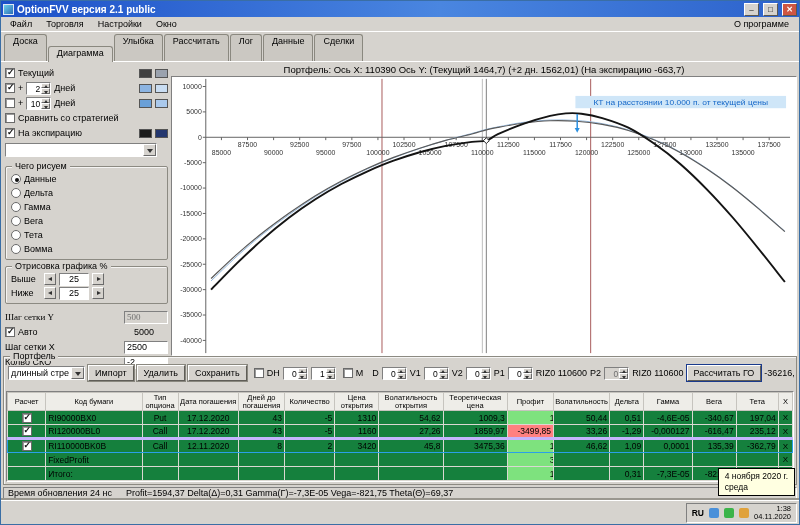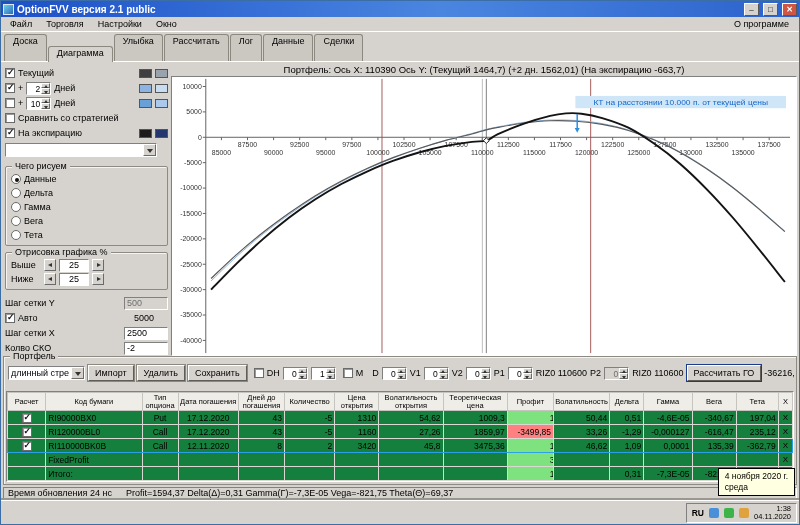--- a/index.html
+++ b/index.html
@@ -73,21 +73,21 @@
   th{font-weight:normal;font-size:7.5px;line-height:8px;background:#eeede8;border:1px solid #c6c4be;height:18px;padding:0 1px;overflow:hidden;}
   td{border:1px solid #dad8d2;height:14px;padding:0 2px;white-space:nowrap;overflow:hidden;}
   td.num{text-align:right;}
   td.ctr{text-align:center;}
   td.codecell{text-align:left;}
   td.chk{text-align:center;}
   td.chk .cb{display:inline-block;vertical-align:middle;}
   td.pos{background:#7ee27e;text-align:right;padding-left:42px;}
   td.neg{background:#ff8080;text-align:right;}
   td.xcell{text-align:center;font-size:8px;padding:0;}
-  tr.selected td{border-top:1px solid #c4b5fd;border-bottom:1px solid #2aa0e8;}
+  tr.selected td{border-top:3px solid #c4b5fd;border-bottom:1px solid #2aa0e8;}
   tr.selected td:first-child{border-left:1px solid #2aa0e8;}
   tr.selected td:last-child{border-right:1px solid #2aa0e8;}
   
   .statusbar{flex:0 0 14px;display:flex;gap:2px;padding:1px 2px;}
   .status-cell{border:1px solid;border-color:#808080 #fff #fff #808080;padding:0 4px;display:flex;align-items:center;gap:14px;flex:1;white-space:nowrap;overflow:hidden;}
   
   .taskbar{flex:0 0 24px;background:#d6d3ce;border-top:1px solid #fff;box-shadow:0 -2px 0 #9a978f;display:flex;align-items:center;padding:0 2px;}
   .tray{margin-left:auto;display:flex;align-items:center;gap:5px;border:1px solid;border-color:#808080 #fff #fff #808080;padding:0 5px;height:20px;}
   .lang{font-weight:bold;font-size:8.5px;}
   .tray-icon{width:10px;height:10px;border-radius:2px;flex:none;}
@@ -196,40 +196,44 @@
               <span class="lbl">Гамма</span>
             </div>
             <div class="srow">
               <span class="radio"></span>
               <span class="lbl">Вега</span>
             </div>
             <div class="srow">
               <span class="radio"></span>
               <span class="lbl">Тета</span>
             </div>
+            <div class="srow">
+              <span class="radio"></span>
+              <span class="lbl">Вомма</span>
+            </div>
           </div>
       </div>
 
       <div class="groupbox">
         <span class="legend">Отрисовка графика %</span>
         <div class="srow">
           <span class="lbl" style="width:30px;">Выше</span>
           <span class="arrbtn left"></span>
           <span class="input" style="width:30px;justify-content:center;">25</span>
           <span class="arrbtn right"></span>
         </div>
         <div class="srow">
           <span class="lbl" style="width:30px;">Ниже</span>
           <span class="arrbtn left"></span>
           <span class="input" style="width:30px;justify-content:center;">25</span>
           <span class="arrbtn right"></span>
         </div>
       </div>
 
-      <div class="srow" style="margin-top:5px;">
+      <div class="srow" style="margin-top:5px;font-family:Liberation Serif, serif;">
         <span class="lbl grow">Шаг сетки Y</span>
         <span class="input disabled" style="width:44px;">500</span>
       </div>
       <div class="srow">
         <span class="cb checked"></span>
         <span class="lbl grow">Авто</span>
         <span class="lbl" style="margin-right:14px;">5000</span>
       </div>
       <div class="srow">
         <span class="lbl grow">Шаг сетки X</span>

